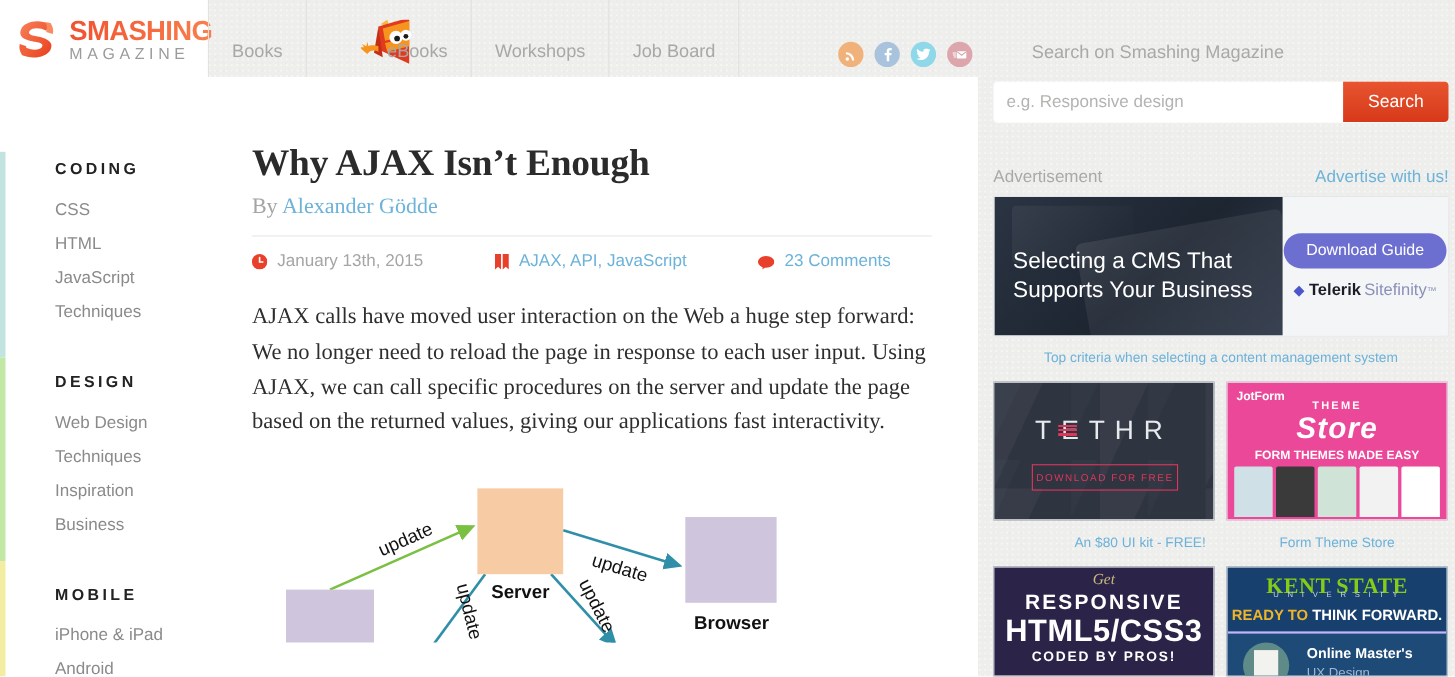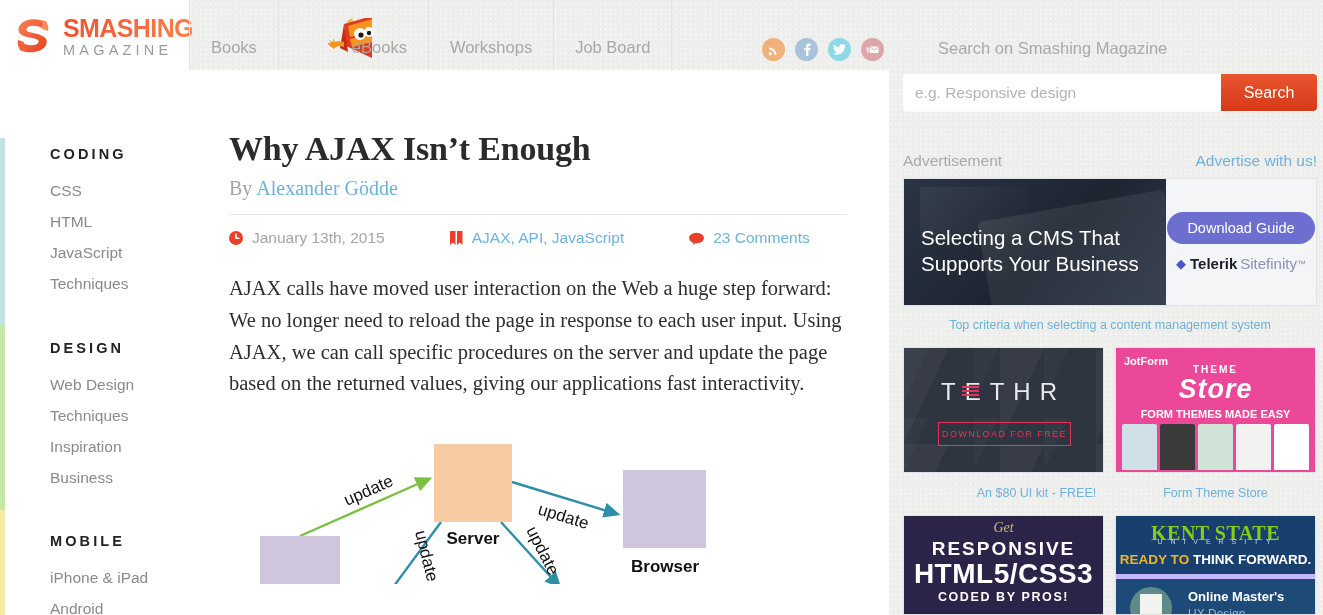--- a/index.html
+++ b/index.html
@@ -242,21 +242,21 @@
   
   .kent-logo { position: absolute; left: 0; right: 0; top: 6px; text-align: center;
     color: #84cc16; font-size: 20px; font-weight: 700; letter-spacing: .5px;
     font-family: "Liberation Serif", serif; }
   .kent-uni { position: absolute; left: 0; right: 0; top: 22px; text-align: center;
     color: #c6d3e2; font-size: 7px; letter-spacing: 3px; }
   .kent-head { position: absolute; left: 0; right: 0; top: 36px; text-align: center; font-size: 13.5px; font-weight: 700; }
   .kent-head .a { color: #f0b429; }
   .kent-head .b { color: #fff; }
   .kent-lower { position: absolute; left: 0; right: 0; top: 58px; bottom: 0; background: #1e4a78;
-    border-top: 5px solid #c4b5fd; }
+    border-top: 2px solid #c4b5fd; }
   .kent-circle { position: absolute; left: 14px; top: 8px; width: 42px; height: 42px;
     border-radius: 50%; background: #5e8a88; }
   .kent-doc { position: absolute; left: 24px; top: 15px; width: 22px; height: 28px; background: #f2f2ee; }
   .kent-m1 { position: absolute; left: 72px; top: 10px; color: #fff; font-size: 13px; font-weight: 700; }
   .kent-m2 { position: absolute; left: 72px; top: 28px; color: #9db9d4; font-size: 12px; }
 </style>
 </head>
 <body>
 
 <div id="page">

